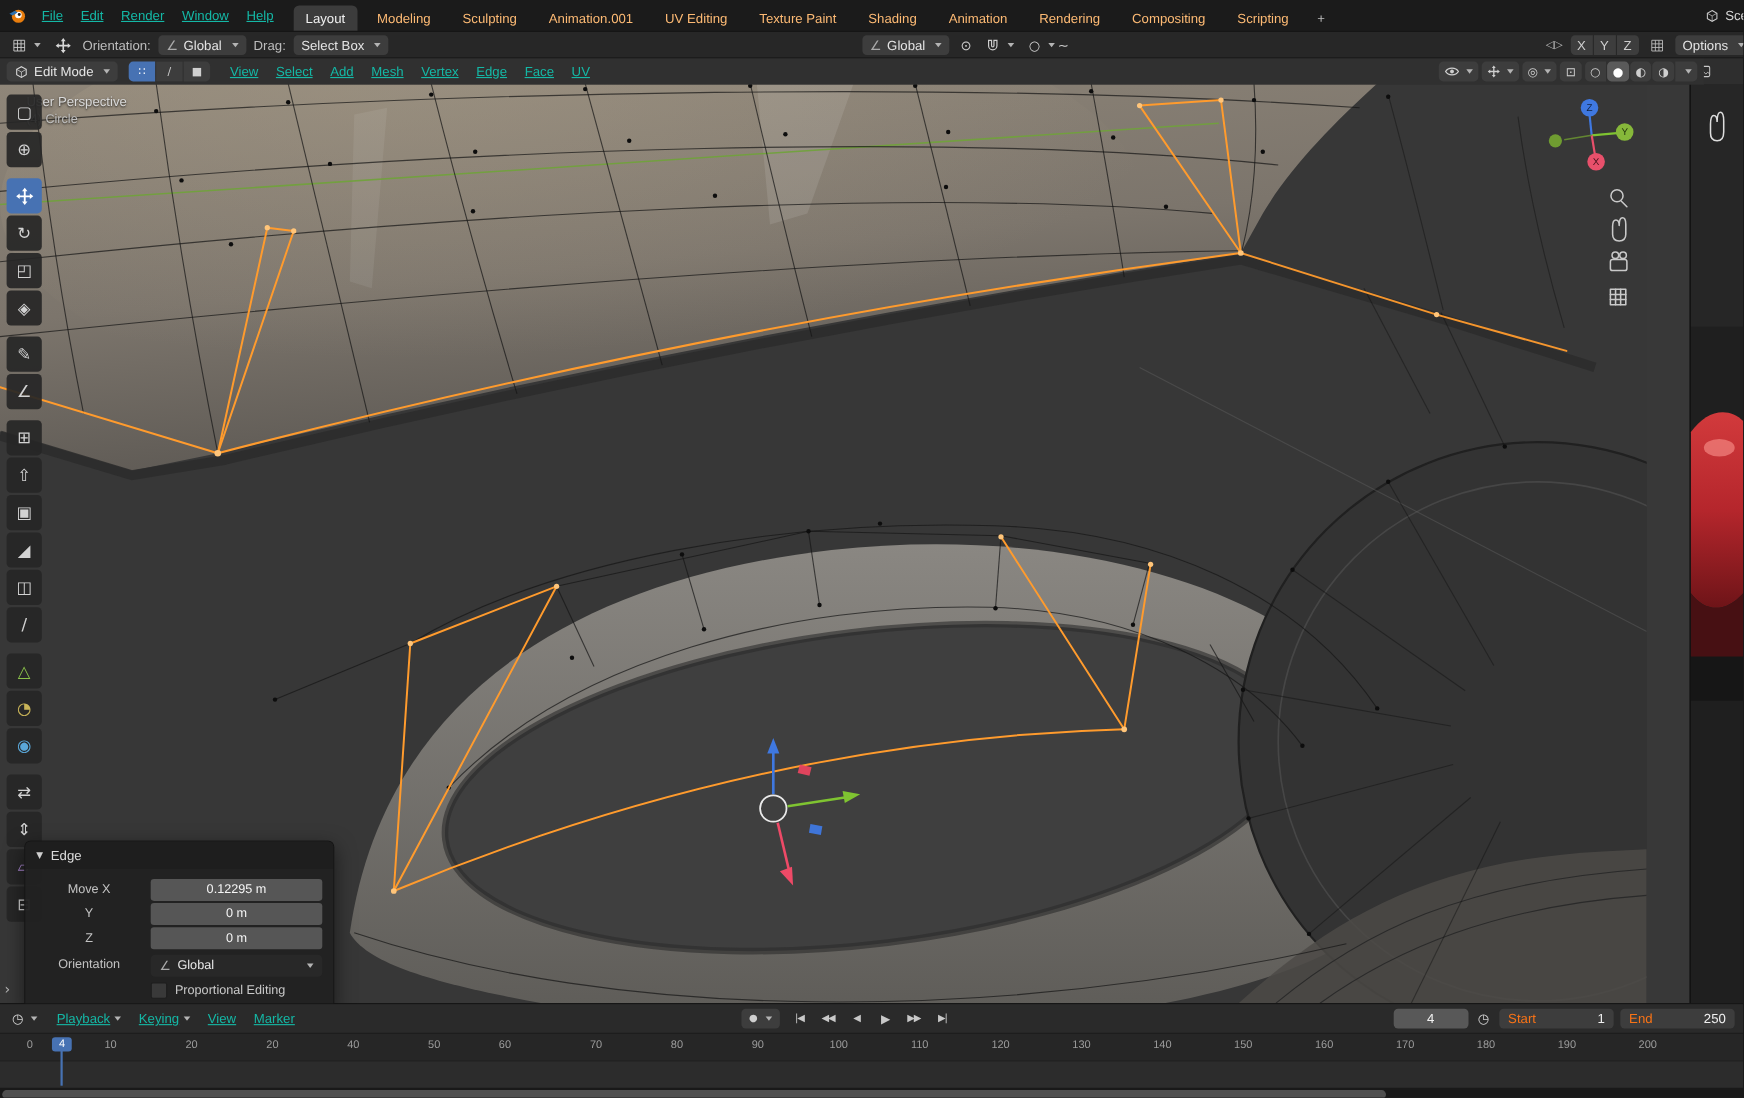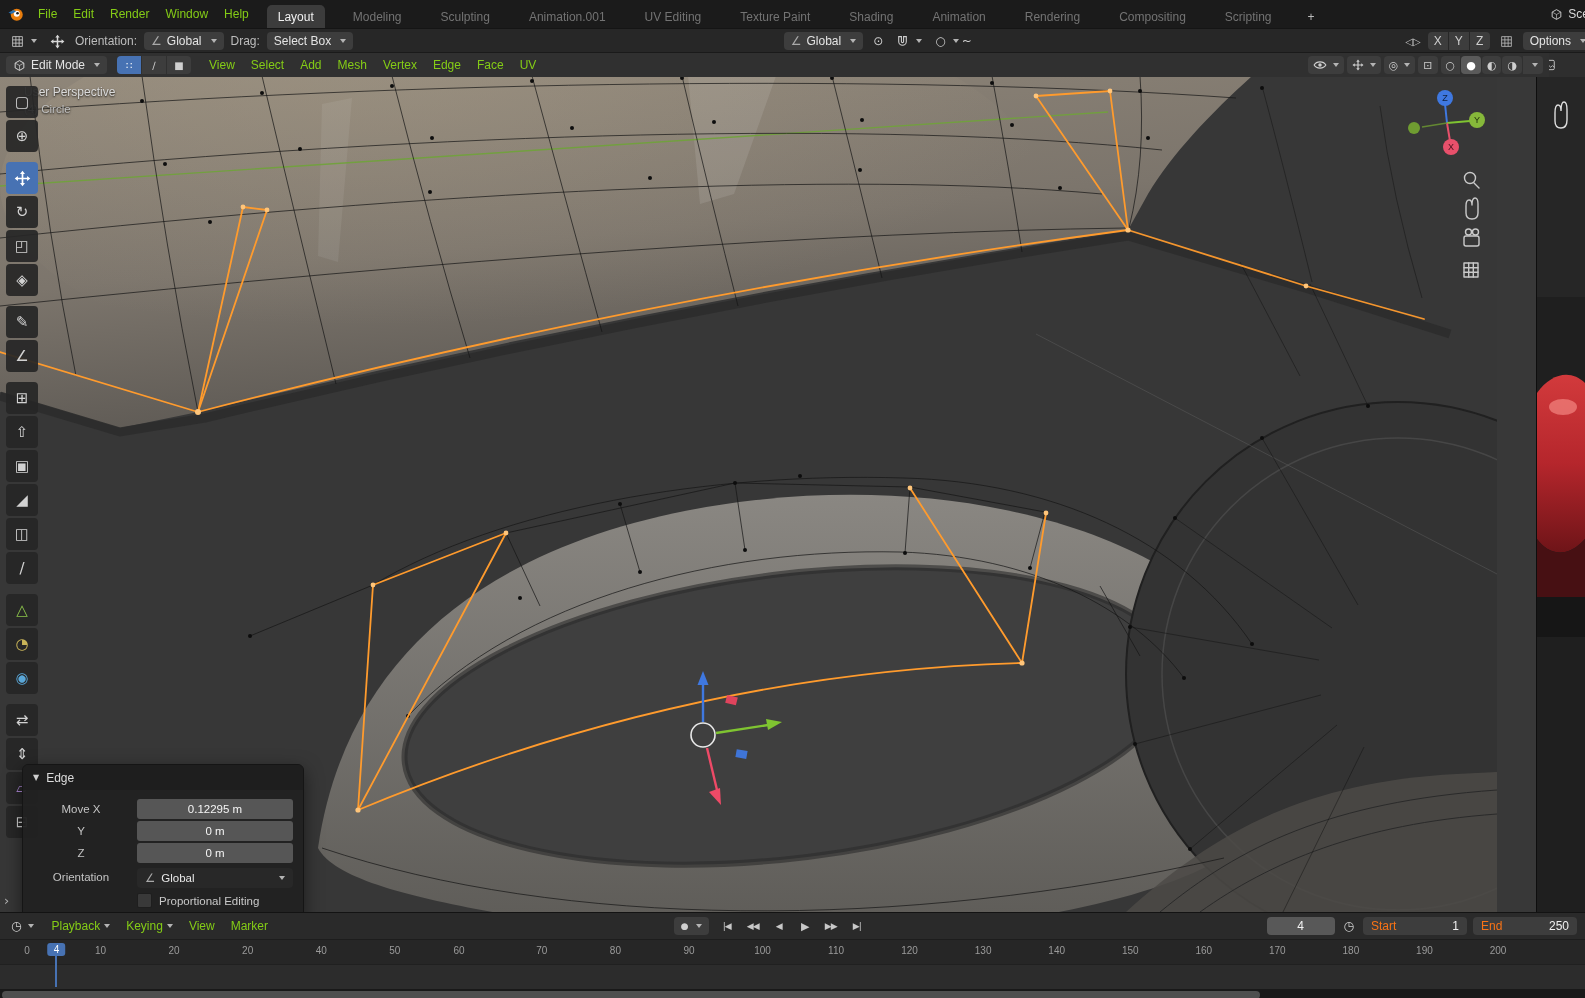--- a/index.html
+++ b/index.html
@@ -4,24 +4,24 @@
 <style>
   html,body{margin:0;padding:0;background:#111;}
   .app{position:relative;width:1585px;height:998px;overflow:hidden;background:#1d1d1d;
        font-family:"Liberation Sans","DejaVu Sans",sans-serif;font-size:12px;color:#d0d0d0;}
   .glyph{font-family:"DejaVu Sans",sans-serif;}
 
   
   .topbar{position:absolute;left:0;top:0;width:100%;height:28px;background:#1b1b1b;
           display:flex;align-items:center;padding:0 6px;gap:2px;}
   .logo{width:20px;height:20px;display:flex;align-items:center;justify-content:center;margin-right:2px;}
-  .menu-item{padding:3px 8px;border-radius:3px;color:#84cc16;white-space:nowrap;cursor:default;}
-  .tabs{display:flex;align-items:flex-end;height:28px;margin-left:8px;gap:17px;padding-top:3px;}
+  .menu-item{padding:3px 8px;border-radius:3px;color:#14b8a6;white-space:nowrap;cursor:default;text-decoration:underline;}
+  .tabs{display:flex;align-items:flex-end;height:28px;margin-left:8px;gap:7px;padding-top:3px;}
   .tab{height:25px;display:flex;align-items:center;padding:0 11px;border-radius:5px 5px 0 0;
-       color:#737373;white-space:nowrap;}
+       color:#fdba74;white-space:nowrap;}
   .tab.active{background:#3c3c3c;color:#f2f2f2;}
   .tab.add{color:#bdbdbd;padding:0 8px;}
   .topbar-right{margin-left:auto;display:flex;align-items:center;gap:5px;padding-right:2px;color:#d8d8d8;}
 
   
   .toolsettings{position:absolute;left:0;top:28px;width:100%;height:24px;background:#272727;
                 border-top:1px solid #151515;display:flex;align-items:center;padding:0 8px;gap:7px;}
   .ts-field{display:flex;align-items:center;gap:5px;background:#3d3d3d;border-radius:4px;
             padding:0 7px;height:18px;white-space:nowrap;color:#e4e4e4;}
   .plain-btn{display:flex;align-items:center;gap:3px;padding:2px 3px;color:#cfcfcf;}

